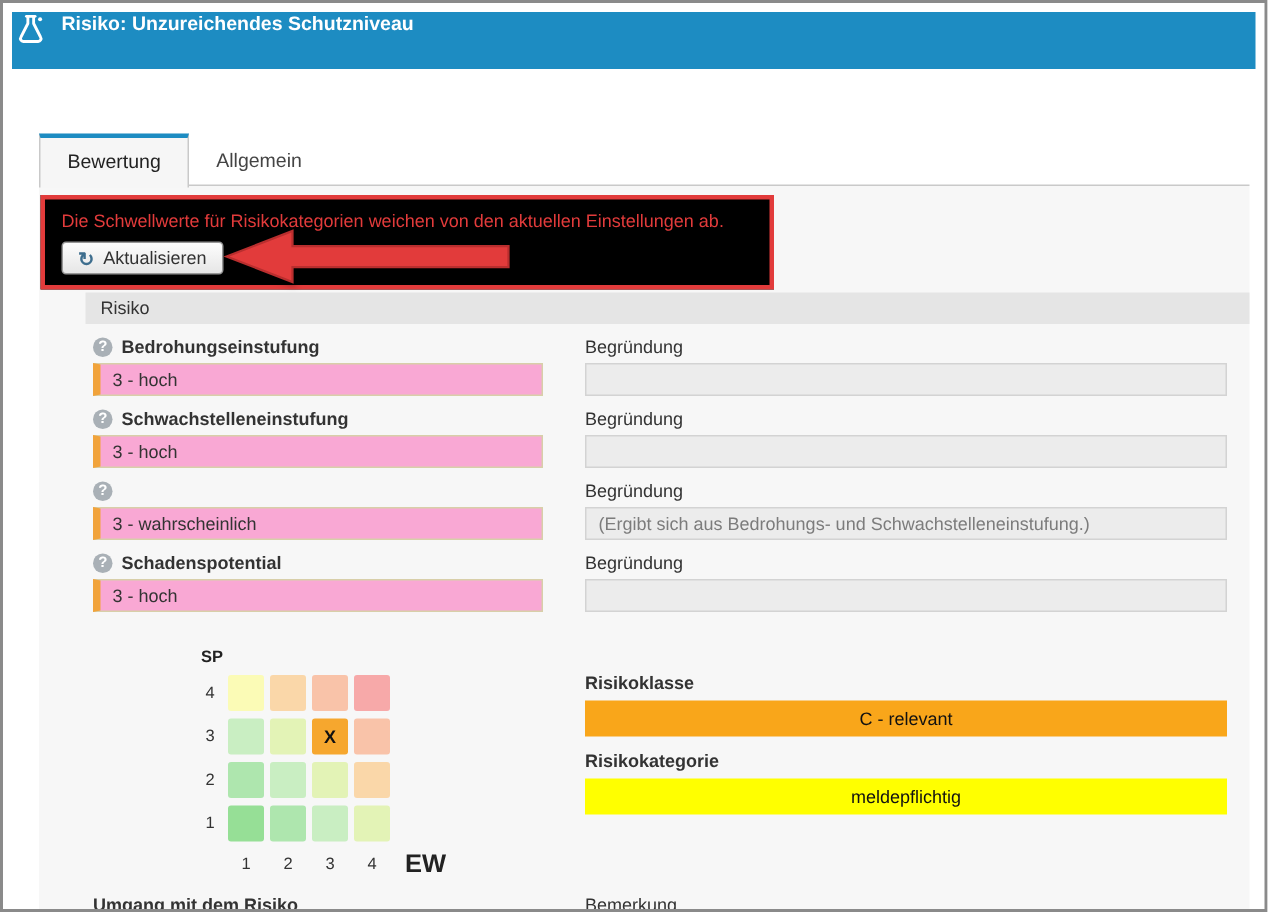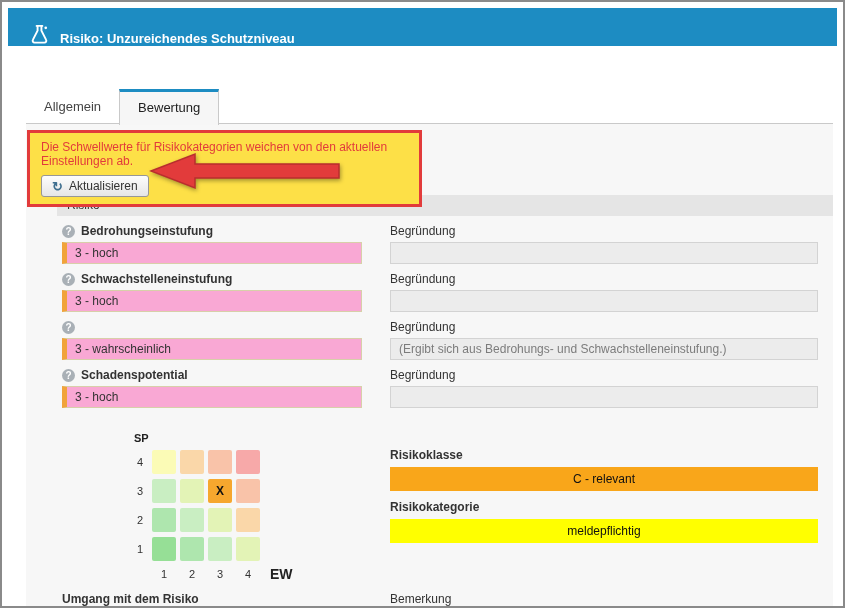--- a/index.html
+++ b/index.html
@@ -1,28 +1,28 @@
 <!DOCTYPE html>
 <html><head>
 <meta charset="utf-8">
 <style>
   *{box-sizing:border-box;margin:0;padding:0}
   body{font-family:"Liberation Sans","DejaVu Sans",sans-serif;background:#d6d6d6}
   .window{position:relative;width:845px;height:608px;background:#fff;border:2px solid #8a8a8a;overflow:hidden}
 
-  .titlebar{position:absolute;top:6px;left:6px;right:6px;height:38px;background:#1d8cc2;display:flex;align-items:flex-end;gap:9px;padding:0 20px}
+  .titlebar{position:absolute;top:6px;left:6px;right:6px;height:38px;background:#1d8cc2;display:flex;align-items:flex-start;gap:9px;padding:0 1px}
   .app-title{color:#fff;font-size:13px;font-weight:bold}
 
   .tabs{position:absolute;top:87px;left:24px;display:flex;align-items:flex-end;z-index:2}
   .tab{padding:10px 18px;font-size:13px;color:#444;cursor:pointer}
   .tab.active{background:#f6f6f6;border:1px solid #c9c9c9;border-bottom:none;border-top:3px solid #1d8cc2;padding-top:8px;color:#222;margin-bottom:-1px}
   .tabline{position:absolute;top:121px;left:24px;right:10px;border-top:1px solid #c9c9c9}
   .panel{position:absolute;top:122px;left:24px;right:10px;bottom:0;background:#f7f7f7}
 
-  .alert{position:absolute;top:128px;left:25px;width:395px;border:3px solid #a3a3a3;padding:7px 11px;z-index:3;background:#fde047}
+  .alert{position:absolute;top:128px;left:25px;width:489px;border:3px solid #a3a3a3;padding:7px 11px;z-index:3;background:#000000}
   .alert-msg{font-size:12px;color:#e23b3b;margin-bottom:7px}
   .btn{display:inline-flex;align-items:center;gap:6px;font-size:12px;color:#333;background:linear-gradient(#fdfdfd,#e6e6e6);border:1px solid #979797;border-radius:3px;padding:3px 10px;cursor:pointer}
   .refresh-glyph{font-size:13px;line-height:1;font-weight:bold;color:#3e6e8e}
 
   .arrow-svg{position:absolute;top:149px;left:147px;width:192px;height:40px;z-index:4;filter:drop-shadow(1px 2px 2px rgba(0,0,0,.35))}
 
   .section{position:absolute;top:193px;left:55px;right:10px;bottom:0;z-index:1}
   .section-header{height:21px;line-height:21px;background:#e5e5e5;font-size:12px;color:#333;padding-left:10px}
   .sbody{padding:0 15px 0 5px}
 
@@ -36,21 +36,21 @@
 
   .mxrow{display:grid;grid-template-columns:300px 1fr;column-gap:28px;margin-top:24px}
   .matrix{margin-left:70px}
   .sp-label{font-size:11px;font-weight:bold;color:#222;margin:0 0 6px 2px}
   .mrow{display:flex;align-items:center;margin-bottom:5px}
   .mrowlabel{width:16px;text-align:center;font-size:11px;color:#333;margin-right:4px}
   .mcell{width:24px;height:24px;border-radius:2px;margin-right:4px;display:flex;align-items:center;justify-content:center;font-size:12px;font-weight:bold;color:#111}
   .mcollabels{display:flex;align-items:center;margin-top:2px}
   .mspacer{width:20px}
   .mcollabel{width:24px;margin-right:4px;text-align:center;font-size:11px;color:#333}
-  .maxis{font-size:14px;font-weight:bold;color:#222;margin-left:6px}
+  .maxis{font-size:17px;font-weight:bold;color:#222;margin-left:6px}
 
   .classcol{padding-top:16px}
   .clabel{font-size:12px;font-weight:bold;color:#333;margin-bottom:5px}
   .cbar{height:24px;line-height:24px;text-align:center;font-size:12px;color:#111;margin-bottom:9px}
 
   .bottomrow{display:grid;grid-template-columns:300px 1fr;column-gap:28px;margin-top:10px}
   .blabel-bold{font-size:12px;font-weight:bold;color:#333;height:16px}
   .blabel{font-size:12px;color:#333;height:16px}
   .bselect{margin-top:3px;height:22px;background:#fff;border:1px solid #b5b5b5;cursor:pointer}
   .binput{margin-top:3px;height:22px;background:#ececec;border:1px solid #d3d3d3;cursor:text}
@@ -65,22 +65,22 @@
       <svg width="23" height="23" viewBox="0 0 24 24" fill="none" stroke="#ffffff" stroke-width="2" stroke-linecap="round" stroke-linejoin="round">
         <path d="M9 3h6"></path>
         <path d="M10 3v5L5.2 17.4A2 2 0 0 0 7 20.5h10a2 2 0 0 0 1.8-3.1L14 8V3"></path>
         <circle cx="18.5" cy="5" r="1.4" fill="#ffffff" stroke="none"></circle>
       </svg>
     </span>
     <span class="app-title">Risiko: Unzureichendes Schutzniveau</span>
   </div>
 
   <div class="tabs">
+    <div class="tab active" style="border-top-color: rgb(29, 140, 194);">Bewertung</div>
     <div class="tab">Allgemein</div>
-    <div class="tab active" style="border-top-color: rgb(29, 140, 194);">Bewertung</div>
   </div>
   <div class="tabline"></div>
   <div class="panel"></div>
 
   <div class="alert" style="border-color: rgb(226, 59, 59);">
     <div class="alert-msg" style="color: rgb(226, 59, 59);">Die Schwellwerte für Risikokategorien weichen von den aktuellen Einstellungen ab.</div>
     <button class="btn">
       <span class="refresh-glyph">↻</span>
       <span>Aktualisieren</span>
     </button>

